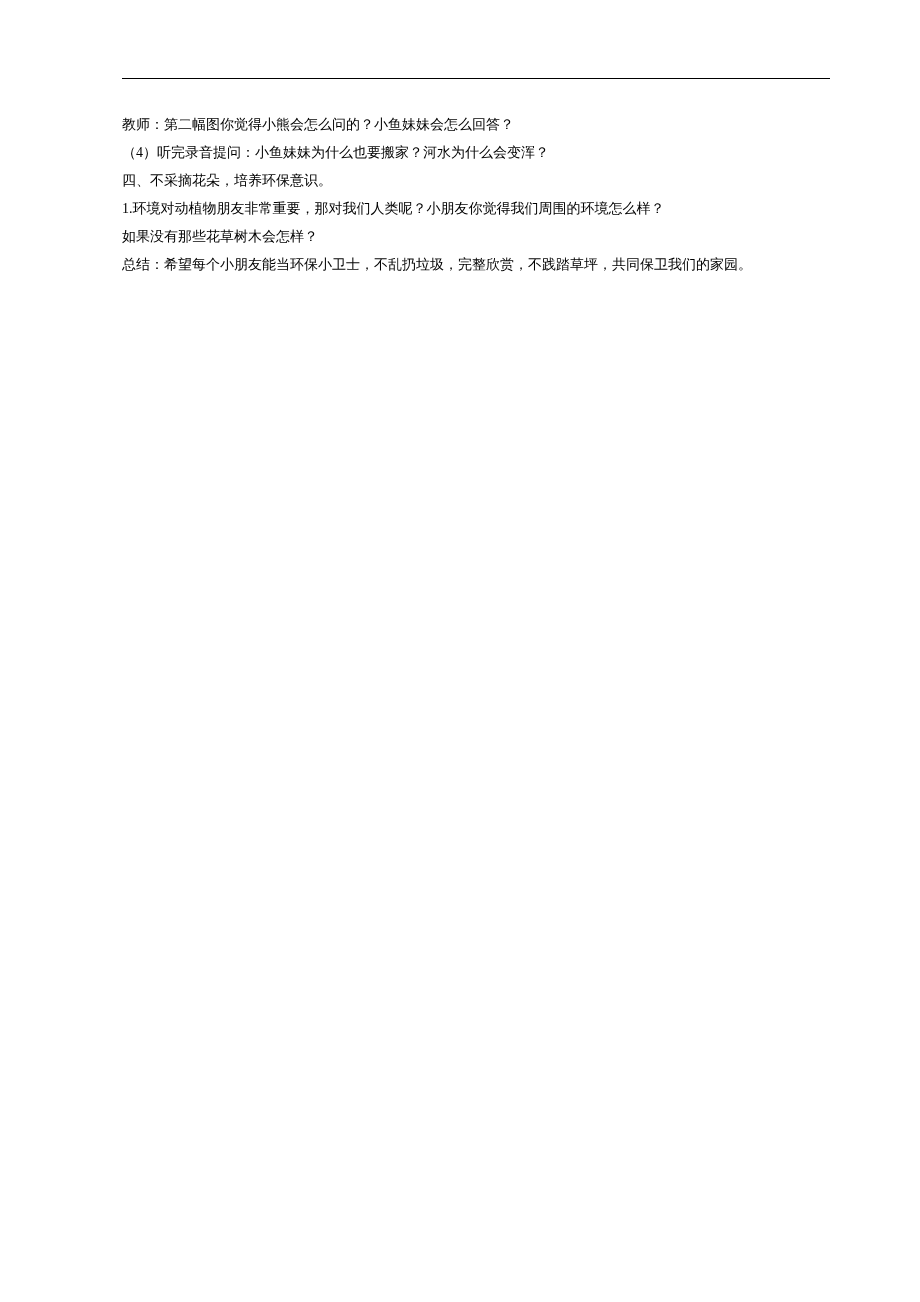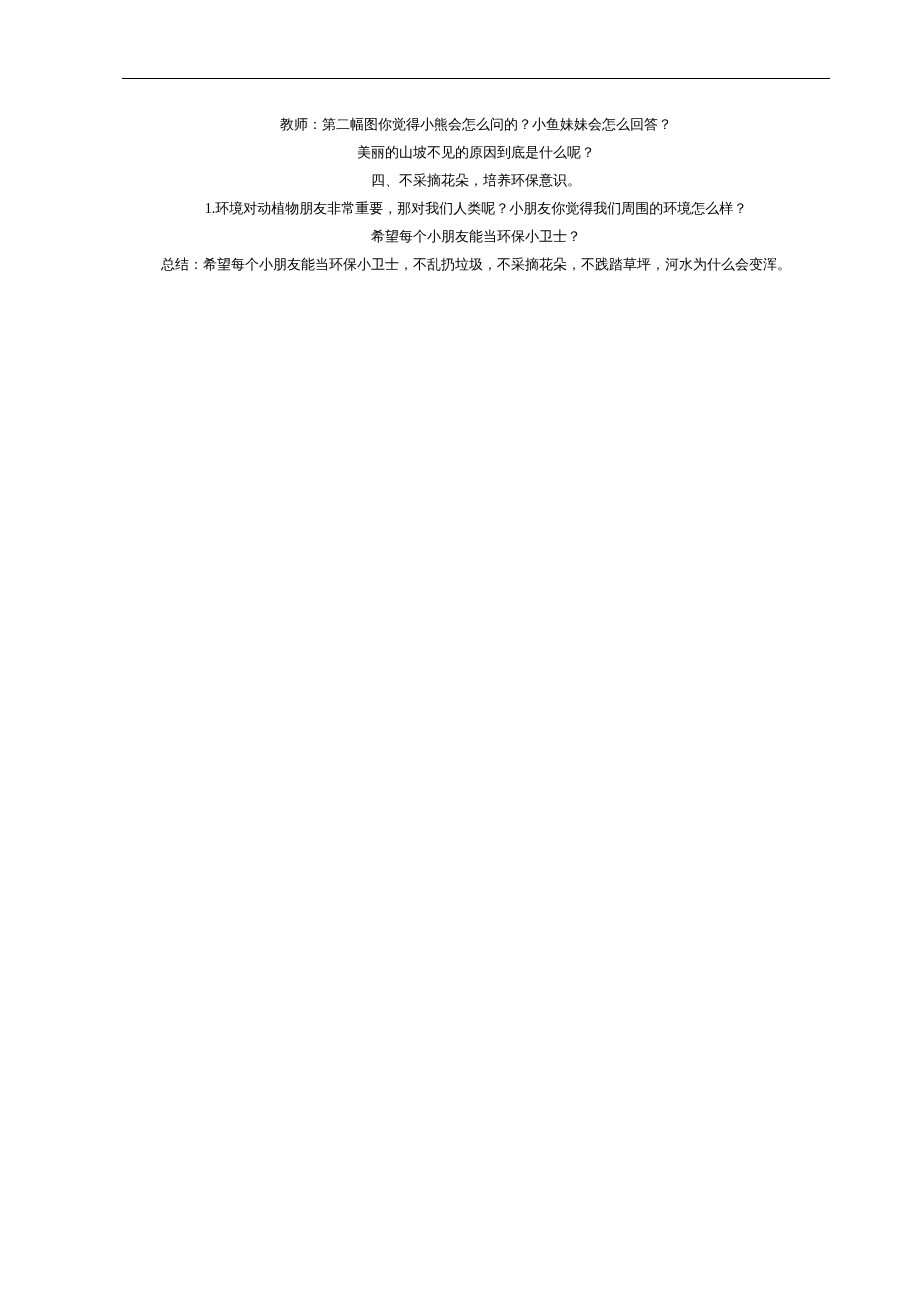--- a/index.html
+++ b/index.html
@@ -11,38 +11,37 @@
       width: 920px;
       height: 1302px;
       background: #ffffff;
       font-family: "SimSun", "宋体", serif;
       font-size: 14px;
       color: #000000;
       position: relative;
     }
     .content {
       padding: 78px 90px 0 122px;
-      text-align: center;
     }
     .divider {
       border: none;
       border-top: 1.5px solid #000000;
       margin-bottom: 32px;
       width: 100%;
     }
     .line {
       line-height: 2.0;
       margin-bottom: 0;
       white-space: nowrap;
     }
   </style>
 </head>
 <body>
 
 <div class="content">
   <hr class="divider">
   <p class="line">教师：第二幅图你觉得小熊会怎么问的？小鱼妹妹会怎么回答？</p>
-  <p class="line">美丽的山坡不见的原因到底是什么呢？</p>
+  <p class="line">（4）听完录音提问：小鱼妹妹为什么也要搬家？河水为什么会变浑？</p>
   <p class="line">四、不采摘花朵，培养环保意识。</p>
   <p class="line">1.环境对动植物朋友非常重要，那对我们人类呢？小朋友你觉得我们周围的环境怎么样？</p>
-  <p class="line">希望每个小朋友能当环保小卫士？</p>
-  <p class="line">总结：希望每个小朋友能当环保小卫士，不乱扔垃圾，不采摘花朵，不践踏草坪，河水为什么会变浑。</p>
+  <p class="line">如果没有那些花草树木会怎样？</p>
+  <p class="line">总结：希望每个小朋友能当环保小卫士，不乱扔垃圾，完整欣赏，不践踏草坪，共同保卫我们的家园。</p>
 </div>
 
 </body></html>

